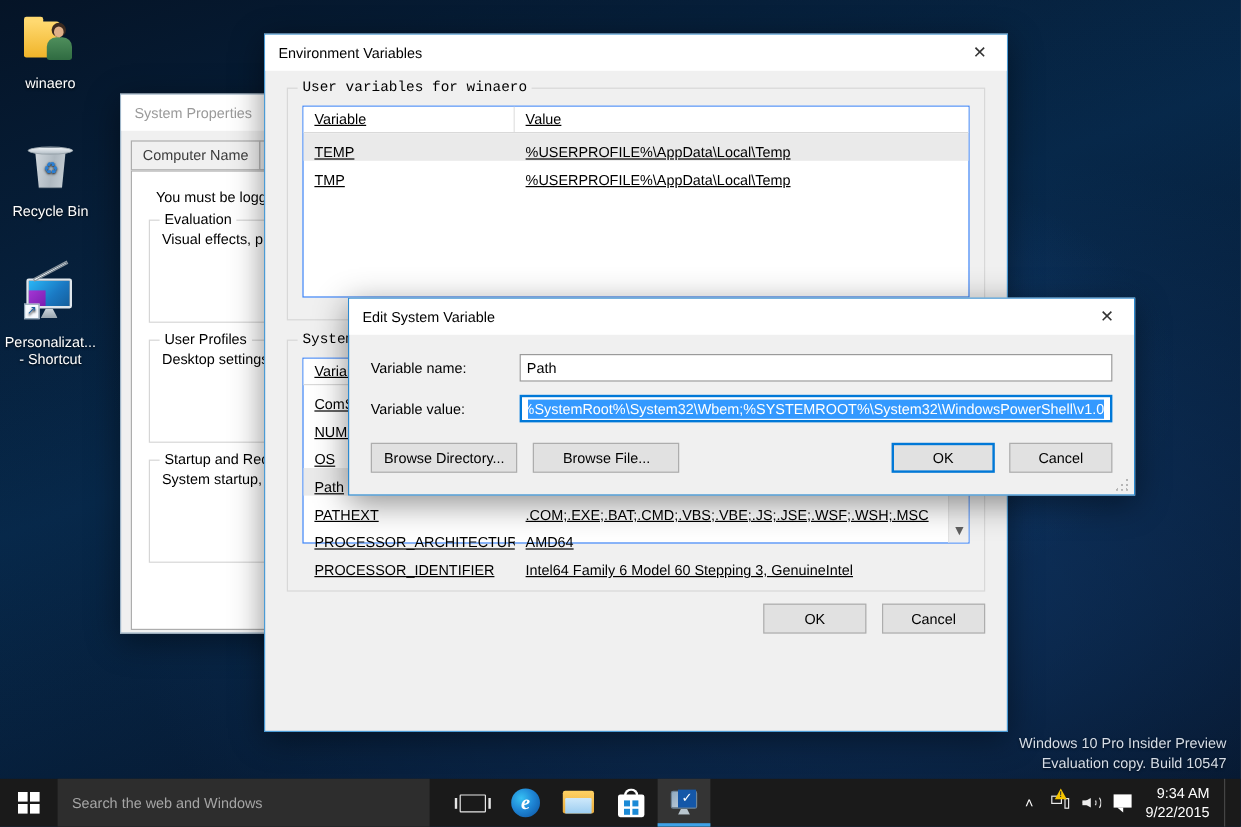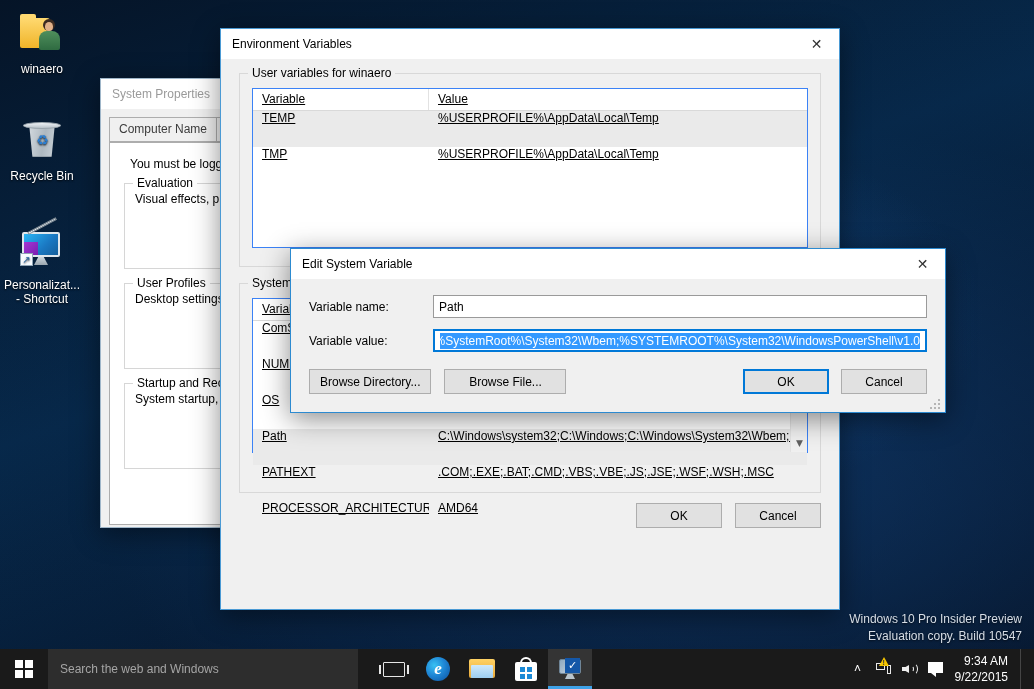--- a/index.html
+++ b/index.html
@@ -187,37 +187,37 @@
   .ev-inner { padding: 14px 18px 0; }
   .fieldset {
     border: 1px solid #d8d8d8;
     position: relative;
     padding: 14px 12px 12px;
     margin-bottom: 16px;
   }
   .fieldset > .legend {
     position: absolute; top: -8px; left: 8px;
     background: #f0f0f0; padding: 0 4px;
-    font-size: 12px; color: #000;
+    font-size: 12px; color: #000; font-family: Liberation Mono, monospace;
   }
   .lv {
     border: 1px solid #3b82f6;
     background: #fff;
     font-size: 12px;
     text-decoration: underline;
   }
   .lv-head {
     display: flex;
     border-bottom: 1px solid #d9d9d9;
     height: 22px; align-items: center;
     background: #fff;
   }
   .lv-head .c1 { width: 176px; padding-left: 9px; border-right: 1px solid #e2e2e2; height: 100%; line-height: 21px; }
   .lv-head .c2 { flex: 1; padding-left: 9px; height: 100%; line-height: 21px; }
-  .lv-row { display: flex; height: 36px; align-items: flex-start; }
+  .lv-row { display: flex; height: 23px; align-items: flex-end; }
   .lv-row.sel { background: #eaeaea; }
   .lv-row .c1 { width: 176px; padding-left: 9px; overflow: hidden; white-space: nowrap; }
   .lv-row .c2 { flex: 1; padding-left: 9px; overflow: hidden; white-space: nowrap; }
   .lv-scroll { position: relative; }
   .sbar {
     position: absolute; right: 0; top: 0; bottom: 0; width: 17px;
     background: #f0f0f0; border-left: 1px solid #e3e3e3;
   }
   .sbar .thumb {
     position: absolute; left: 0; top: 0; width: 17px; height: 46px; background: #cdcdcd;
@@ -504,20 +504,24 @@
           <div class="c2">C:\Windows\system32;C:\Windows;C:\Windows\System32\Wbem;...</div>
         </div>
         <div class="lv-row">
           <div class="c1">PATHEXT</div>
           <div class="c2">.COM;.EXE;.BAT;.CMD;.VBS;.VBE;.JS;.JSE;.WSF;.WSH;.MSC</div>
         </div>
         <div class="lv-row">
           <div class="c1">PROCESSOR_ARCHITECTURE</div>
           <div class="c2">AMD64</div>
         </div>
+        <div class="lv-row">
+          <div class="c1">PROCESSOR_IDENTIFIER</div>
+          <div class="c2">Intel64 Family 6 Model 60 Stepping 3, GenuineIntel</div>
+        </div>
         <div class="sbar">
           <div class="thumb"></div>
           <div class="arrow">▼</div>
         </div>
       </div>
     </div>
 
     <div class="btn-row" style="gap:13px;">
       <button class="btn">OK</button>
       <button class="btn">Cancel</button>

